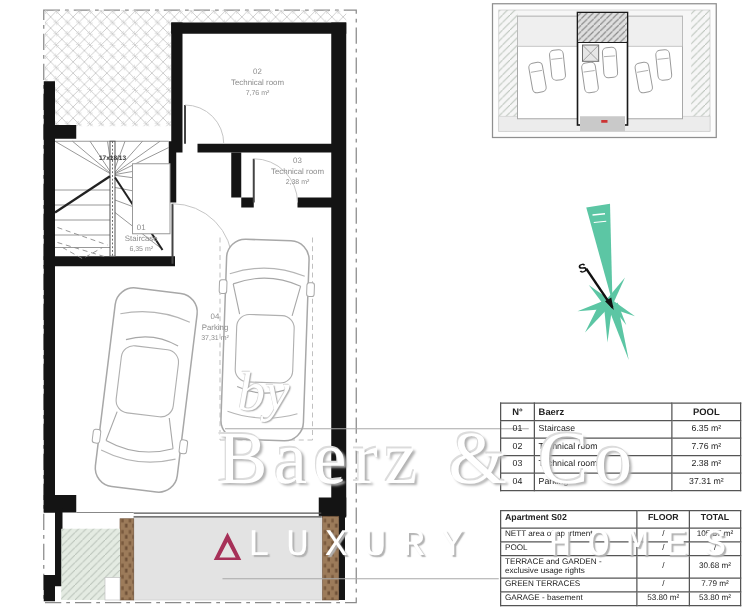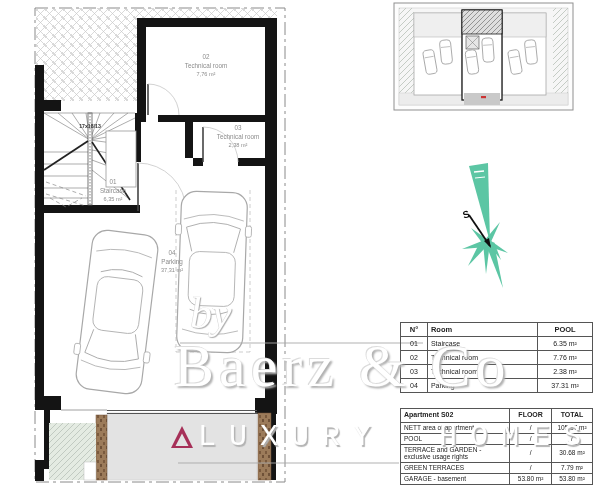--- a/index.html
+++ b/index.html
@@ -204,21 +204,21 @@
 
 <table class="sched">
   <colgroup>
         <col style="width:27px">
         <col style="width:111px">
         <col style="width:55px">
       </colgroup>
   <tbody>
         <tr>
     <th class="cc">N°</th>
-    <th class="cl">Room</th>
+    <th class="cl">Baerz</th>
     <th class="cc">POOL</th>
   </tr>
   <tr>
     <td class="cc">01</td>
     <td class="cl">Staircase</td>
     <td class="num">6.35 m²</td>
   </tr>
   <tr>
     <td class="cc">02</td>
     <td class="cl">Technical room</td>

